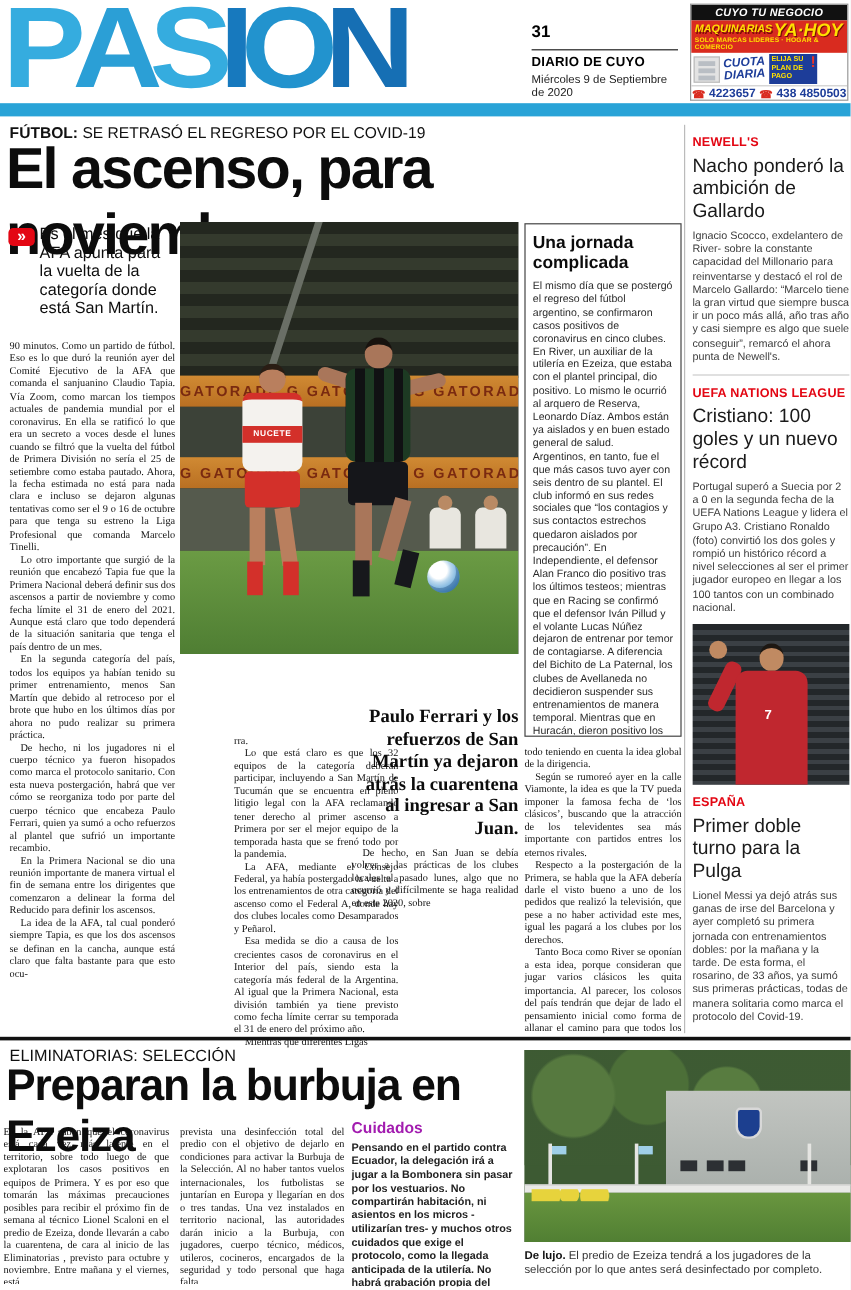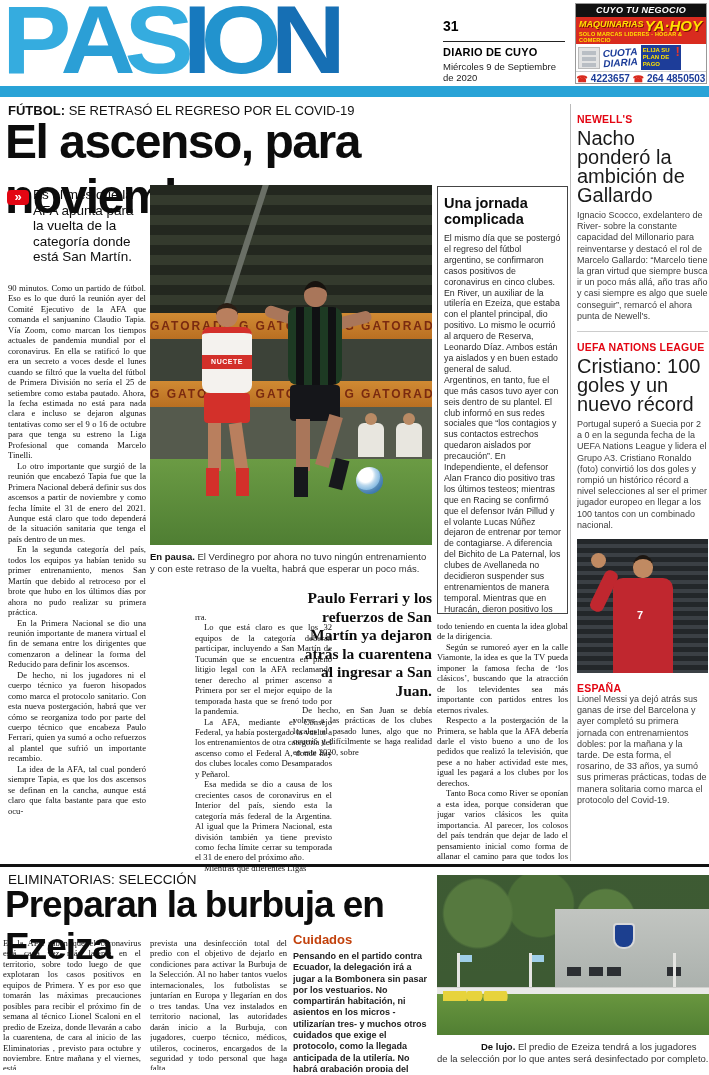--- a/index.html
+++ b/index.html
@@ -98,38 +98,38 @@
   #caption { position:absolute; left:150px; top:551px; width:282px; font-size:9.5px; line-height:12px; color:#333; }
   #caption b { color:#111; }
 
   
   .vrule { position:absolute; left:570px; top:104px; width:1px; height:757px; background:#bbb; }
   #blackrule { position:absolute; left:0; top:864px; width:709px; height:3px; background:#111; }
 
   
   #sidebar { position:absolute; left:577px; top:104px; width:131px; height:758px; overflow:hidden; }
   .sb-kicker { color:#E30613; font-weight:bold; font-size:10.5px; letter-spacing:0.2px; margin-top:9px; }
-  .sb-head { font-size:20px; line-height:19px; color:#1a1a1a; font-weight:normal; margin:4px 0 5px 0; }
+  .sb-head { font-size:16px; line-height:19px; color:#1a1a1a; font-weight:normal; margin:4px 0 5px 0; }
   .sb-body { font-size:9px; line-height:11.2px; color:#3c3c3c; }
   .sb-rule { border-top:1px solid #ccc; margin-top:9px; }
   #ronphoto { position:relative; width:131px; height:134px; margin-top:8px; overflow:hidden;
               background:repeating-linear-gradient(180deg,#23272a 0 5px,#3b4045 5px 9px); }
   #ronphoto .rhead { position:absolute; left:56px; top:16px; width:20px; height:23px; border-radius:50% 50% 45% 45%; background:#c08a62; border-top:4px solid #1d1712; }
   #ronphoto .rtorso { position:absolute; left:36px; top:39px; width:60px; height:95px; background:#c0272f; border-radius:10px 10px 0 0; }
   #ronphoto .rnum { position:absolute; left:60px; top:70px; color:#fff; font-weight:bold; font-size:11px; }
   #ronphoto .rarm { position:absolute; left:20px; top:30px; width:14px; height:44px; background:#c0272f; border-radius:6px; transform:rotate(26deg); }
   #ronphoto .rfist { position:absolute; left:14px; top:14px; width:15px; height:15px; border-radius:50%; background:#c08a62; }
 
   
   #bkicker { position:absolute; left:8px; top:872px; font-size:13.5px; color:#111; }
   #bheadline { position:absolute; left:5px; top:884px; width:430px; font-size:37px; font-weight:900; letter-spacing:-1px; color:#0c0c0c; }
   #bcol1 { left:3px; top:938px; width:138px; height:132px; }
   #bcol2 { left:150px; top:938px; width:137px; height:132px; }
   #cuidados { position:absolute; left:293px; top:932px; width:137px; height:140px; overflow:hidden; }
-  #cuidados h4 { color:#c2410c; font-size:13px; font-weight:bold; margin-bottom:4px; }
+  #cuidados h4 { color:#a21caf; font-size:13px; font-weight:bold; margin-bottom:4px; }
   #cuidados p { font-size:9px; line-height:11.3px; font-weight:bold; color:#222; font-family:"Liberation Sans", sans-serif; }
 
   #bphoto { position:absolute; left:437px; top:875px; width:272px; height:160px; overflow:hidden; background:#3d5a33; }
   #bphoto .trees { position:absolute; left:0; top:0; width:272px; height:96px;
       background:radial-gradient(circle at 15% 40%, #56793f 0 14%, transparent 15%),
                  radial-gradient(circle at 38% 30%, #4c6f38 0 18%, transparent 19%),
                  radial-gradient(circle at 62% 45%, #587c40 0 16%, transparent 17%),
                  radial-gradient(circle at 85% 35%, #46683306 0 0),
                  #3d5a33; }
   #bphoto .bldg { position:absolute; left:118px; top:34px; width:154px; height:82px; background:linear-gradient(180deg,#c2c5c1,#aab0ac); }
@@ -140,21 +140,21 @@
   #bphoto .post { position:absolute; top:78px; width:3px; height:40px; background:#e5e5e2; }
   #bphoto .p1{left:20px;} #bphoto .p2{left:92px;} #bphoto .p3{left:236px;}
   #bphoto .flag { position:absolute; width:12px; height:7px; background:#9fcfe8; top:80px; }
   #bphoto .f1{left:23px;} #bphoto .f2{left:95px;}
   #bphoto .bgrass { position:absolute; left:0; top:119px; width:272px; height:41px; background:linear-gradient(180deg,#69963f,#517f33); }
   #bphoto .flowers { position:absolute; left:6px; top:116px; width:70px; height:10px;
       background:radial-gradient(circle at 15% 50%, #e7d33c 0 22%, transparent 24%),
                  radial-gradient(circle at 45% 45%, #e7d33c 0 20%, transparent 22%),
                  radial-gradient(circle at 75% 55%, #e7d33c 0 22%, transparent 24%); }
   #bcaption { position:absolute; left:437px; top:1041px; width:272px; font-size:9.5px; line-height:12px; color:#333; }
-  #bcaption b { color:#111;margin-left:44px; }
+  #bcaption b { color:#111; }
 </style>
 </head>
 <body>
 
 <div id="page">
 
   <div id="logo">
     <span class="l1">P</span><span class="l2">A</span><span class="l3">S</span><span class="l4">I</span><span class="l5">O</span><span class="l6">N</span>
   </div>
 
@@ -180,38 +180,38 @@
           <i></i>
         </span>
       <span class="cuota">CUOTA
 DIARIA</span>
       <span class="plan"><span>ELIJA SU PLAN DE PAGO</span><b>!</b></span>
     </div>
     <div class="phones">
       <span class="ph">☎</span>
       <span>4223657</span>
       <span class="ph">☎</span>
-      <span>264 4850503</span>
+      <span>438 4850503</span>
     </div>
   </div>
 
   <div id="bluebar"></div>
 
   <div id="kicker"><b>FÚTBOL:</b><span> SE RETRASÓ EL REGRESO POR EL COVID-19</span></div>
   <h1 id="headline">El ascenso, para noviembre</h1>
 
   <div id="chevron">»</div>
   <div id="lead">Es el mes que la AFA apunta para la vuelta de la categoría donde está San Martín.</div>
 
   <div id="col1" class="serifcol">
     <p>90 minutos. Como un partido de fútbol. Eso es lo que duró la reunión ayer del Comité Ejecutivo de la AFA que comanda el sanjuanino Claudio Tapia. Vía Zoom, como marcan los tiempos actuales de pandemia mundial por el coronavirus. En ella se ratificó lo que era un secreto a voces desde el lunes cuando se filtró que la vuelta del fútbol de Primera División no sería el 25 de setiembre como estaba pautado. Ahora, la fecha estimada no está para nada clara e incluso se dejaron algunas tentativas como ser el 9 o 16 de octubre para que tenga su estreno la Liga Profesional que comanda Marcelo Tinelli.</p>
     <p>Lo otro importante que surgió de la reunión que encabezó Tapia fue que la Primera Nacional deberá definir sus dos ascensos a partir de noviembre y como fecha límite el 31 de enero del 2021. Aunque está claro que todo dependerá de la situación sanitaria que tenga el país dentro de un mes.</p>
     <p>En la segunda categoría del país, todos los equipos ya habían tenido su primer entrenamiento, menos San Martín que debido al retroceso por el brote que hubo en los últimos días por ahora no pudo realizar su primera práctica.</p>
+    <p>De hecho, ni los jugadores ni el cuerpo técnico ya fueron hisopados como marca el protocolo sanitario. Con esta nueva postergación, habrá que ver cómo se reorganiza todo por parte del cuerpo técnico que encabeza Paulo Ferrari, quien ya sumó a ocho refuerzos al plantel que sufrió un importante recambio.</p>
     <p>En la Primera Nacional se dio una reunión importante de manera virtual el fin de semana entre los dirigentes que comenzaron a delinear la forma del Reducido para definir los ascensos.</p>
-    <p>De hecho, ni los jugadores ni el cuerpo técnico ya fueron hisopados como marca el protocolo sanitario. Con esta nueva postergación, habrá que ver cómo se reorganiza todo por parte del cuerpo técnico que encabeza Paulo Ferrari, quien ya sumó a ocho refuerzos al plantel que sufrió un importante recambio.</p>
     <p>La idea de la AFA, tal cual ponderó siempre Tapia, es que los dos ascensos se definan en la cancha, aunque está claro que falta bastante para que esto ocu-</p>
   </div>
 
   <div id="photo">
     <div class="stands"></div>
     <div class="pole"></div>
     <div class="adband band1">GATORADE  G  GATORADE  G  GATORADE</div>
     <div class="dugout"></div>
     <div class="adband band2">G GATORADE   GATORADE   G GATORADE</div>
     <div class="crowd"></div>
@@ -238,21 +238,20 @@
       <div class="head"></div>
       <div class="torso"></div>
       <div class="shorts"></div>
       <div class="legL"></div>
       <div class="legR"></div>
       <div class="sockL"></div>
       <div class="sockR"></div>
     </div>
     <div class="ball"></div>
   </div>
-  <div id="caption"><b>En pausa.</b><span> El Verdinegro por ahora no tuvo ningún entrenamiento y con este retraso de la vuelta, habrá que esperar un poco más.</span></div>
 
   <div id="col2" class="serifcol">
     <p>rra.</p>
     <p>Lo que está claro es que los 32 equipos de la categoría deberán participar, incluyendo a San Martín de Tucumán que se encuentra en pleno litigio legal con la AFA reclamando tener derecho al primer ascenso a Primera por ser el mejor equipo de la temporada hasta que se frenó todo por la pandemia.</p>
     <p>La AFA, mediante el Consejo Federal, ya había postergado la vuelta a los entrenamientos de otra categoría del ascenso como el Federal A, donde hay dos clubes locales como Desamparados y Peñarol.</p>
     <p>Esa medida se dio a causa de los crecientes casos de coronavirus en el Interior del país, siendo esta la categoría más federal de la Argentina. Al igual que la Primera Nacional, esta división también ya tiene previsto como fecha límite cerrar su temporada el 31 de enero del próximo año.</p>
     <p>Mientras que diferentes Ligas</p>
   </div>
 
   <div id="col3" class="serifcol">
@@ -291,20 +290,21 @@
     </div>
     <div id="ronphoto">
       <div class="rarm"></div>
       <div class="rfist"></div>
       <div class="rhead"></div>
       <div class="rtorso"></div>
       <div class="rnum">7</div>
     </div>
     <div>
       <div class="sb-kicker">ESPAÑA</div>
+      <h2 class="sb-head">Primer doble turno para la Pulga</h2>
       <div class="sb-body">Lionel Messi ya dejó atrás sus ganas de irse del Barcelona y ayer completó su primera jornada con entrenamientos dobles: por la mañana y la tarde. De esta forma, el rosarino, de 33 años, ya sumó sus primeras prácticas, todas de manera solitaria como marca el protocolo del Covid-19.</div>
     </div>
 
   </div>
 
   <div id="bkicker">ELIMINATORIAS: SELECCIÓN</div>
   <h1 id="bheadline">Preparan la burbuja en Ezeiza</h1>
 
   <div id="bcol1" class="serifcol">
     <p>En la AFA saben que el coronavirus está cada vez más latente en el territorio, sobre todo luego de que explotaran los casos positivos en equipos de Primera. Y es por eso que tomarán las máximas precauciones posibles para recibir el próximo fin de semana al técnico Lionel Scaloni en el predio de Ezeiza, donde llevarán a cabo la cuarentena, de cara al inicio de las Eliminatorias , previsto para octubre y noviembre. Entre mañana y el viernes, está</p>

